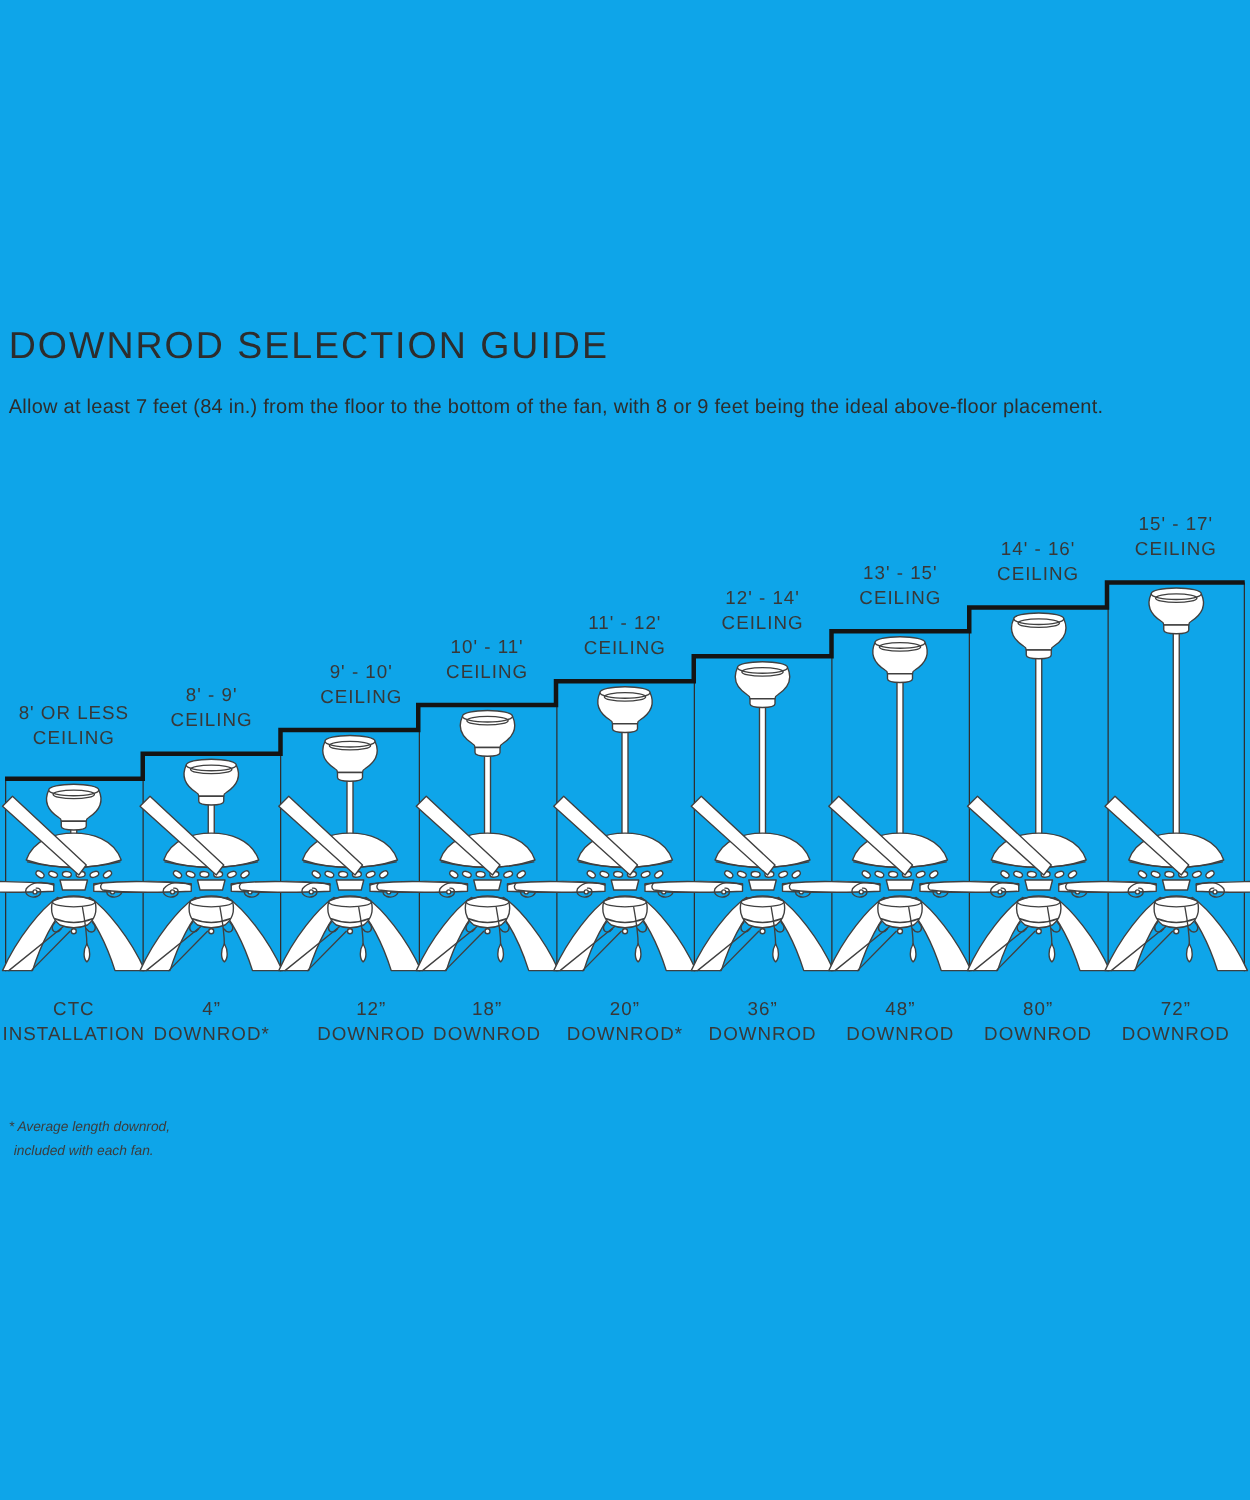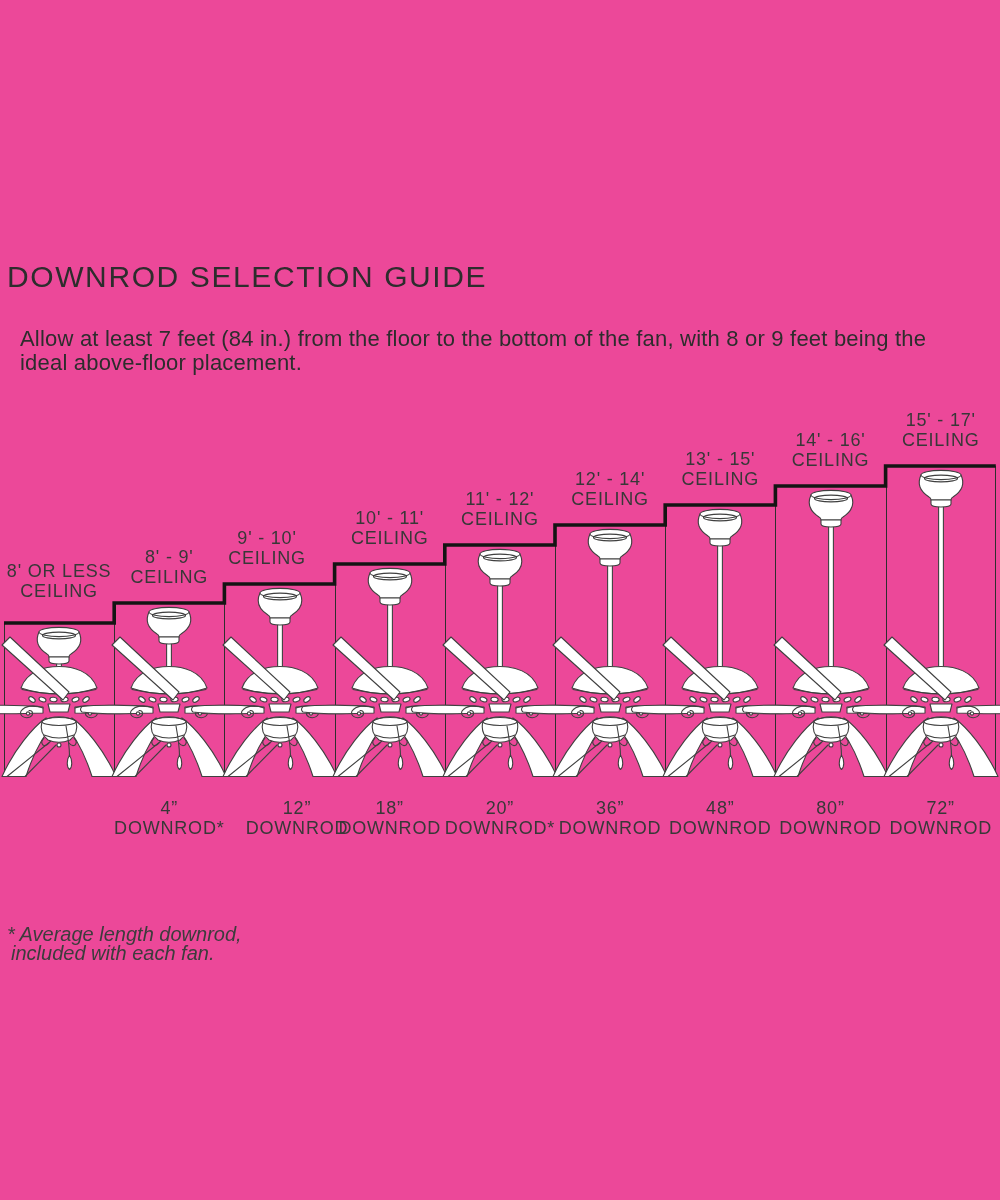--- a/index.html
+++ b/index.html
@@ -1,54 +1,53 @@
 <!DOCTYPE html>
 <html><head>
 <meta charset="utf-8">
 <style>
   html,body{margin:0;padding:0;background:#ffffff;}
   .page{
     position:relative;
     width:1000px;height:1200px;
-    background:#ec4899;
+    background:#0ea5e9;
     overflow:hidden;
     font-family:"Liberation Sans", sans-serif;
   }
   .page-title{
     position:absolute;left:7px;top:260px;margin:0;
     font-size:30px;font-weight:400;letter-spacing:1.6px;
     color:#2d2d2d;white-space:nowrap;
   }
   .intro{
-    position:absolute;left:7px;top:314px;margin:13px;width:930px;
-    font-size:22px;line-height:24px;letter-spacing:.2px;
+    position:absolute;left:7px;top:314px;margin:0;width:930px;
+    font-size:16px;line-height:24px;letter-spacing:.2px;
     color:#2d2d2d;
   }
   .diagram{position:absolute;left:0;top:0;width:1000px;height:1200px;}
   .panel-box{
     position:absolute;box-sizing:border-box;
     border-left:1.5px solid #2f2f2f;
     z-index:1;
   }
   .panel-box.last{border-right:1.5px solid #2f2f2f;}
   .fan{position:absolute;z-index:2;overflow:visible;}
   .staircase{position:absolute;left:0;top:458px;z-index:3;pointer-events:none;}
   .ceiling-label,.downrod-label{
     position:absolute;z-index:4;
     display:flex;flex-direction:column;justify-content:flex-end;
     text-align:center;
-    font-size:18px;line-height:20px;letter-spacing:.8px;
+    font-size:15px;line-height:20px;letter-spacing:.8px;
     color:#383838;white-space:nowrap;
   }
   .downrod-label{justify-content:flex-start;}
   .footnote{
     position:absolute;left:7px;top:893px;
-    font-size:20px;line-height:19px;font-style:italic;
+    font-size:11px;line-height:19px;font-style:italic;
     color:#3c3c3c;
-    margin-top:32px;
   }
   .footnote .fn2{padding-left:4px;}
 </style>
 </head>
 <body>
 
 <div class="page">
   <h1 class="page-title">DOWNROD SELECTION GUIDE</h1>
   <p class="intro">Allow at least 7 feet (84 in.) from the floor to the bottom of the fan, with 8 or 9 feet being the ideal above-floor placement.</p>
 
@@ -395,29 +394,33 @@
     <path d="M100.5,289 C103.5,294 103.5,301 100.5,303.5 C97.5,301 97.5,294 100.5,289 Z"></path>
   </g>
       </svg>
       <svg class="staircase" width="1000" height="172" viewBox="0 0 1000 172">
   <path d="M4,165 L114.2,165 L114.2,145 L114.2,145 L224.4,145 L224.4,126 L224.4,126 L334.6,126 L334.6,106 L334.6,106 L444.8,106 L444.8,87 L444.8,87 L555,87 L555,67 L555,67 L665.2,67 L665.2,47 L665.2,47 L775.4,47 L775.4,28 L775.4,28 L885.6,28 L885.6,8 L885.6,8 L995.8,8 " fill="none" stroke="#141414" stroke-width="3.6"></path>
       </svg>
       <div class="ceiling-label" style="left:-0.9px;top:560px;width:120px;height:41px;color:#383838">
       <div>8' OR LESS</div>
       <div>CEILING</div>
     </div>
+    <div class="downrod-label" style="left:-0.9px;top:798px;width:120px;height:42px;color:#383838">
+      <div>CTC</div>
+      <div>INSTALLATION</div>
+    </div>
       <div class="ceiling-label" style="left:109.3px;top:546px;width:120px;height:41px;color:#383838">
       <div>8' - 9'</div>
       <div>CEILING</div>
     </div>
     <div class="downrod-label" style="left:109.3px;top:798px;width:120px;height:42px;color:#383838">
       <div>4”</div>
       <div>DOWNROD*</div>
     </div>
-      <div class="ceiling-label" style="left:207px;top:527px;width:120px;height:41px;color:#383838">
+      <div class="ceiling-label" style="left:229px;top:527px;width:120px;height:41px;color:#383838">
       <div>9' - 10'</div>
       <div>CEILING</div>
     </div>
     <div class="downrod-label" style="left:237px;top:798px;width:120px;height:42px;color:#383838">
       <div>12”</div>
       <div>DOWNROD</div>
     </div>
       <div class="ceiling-label" style="left:329.7px;top:507px;width:120px;height:41px;color:#383838">
       <div>10' - 11'</div>
       <div>CEILING</div>

